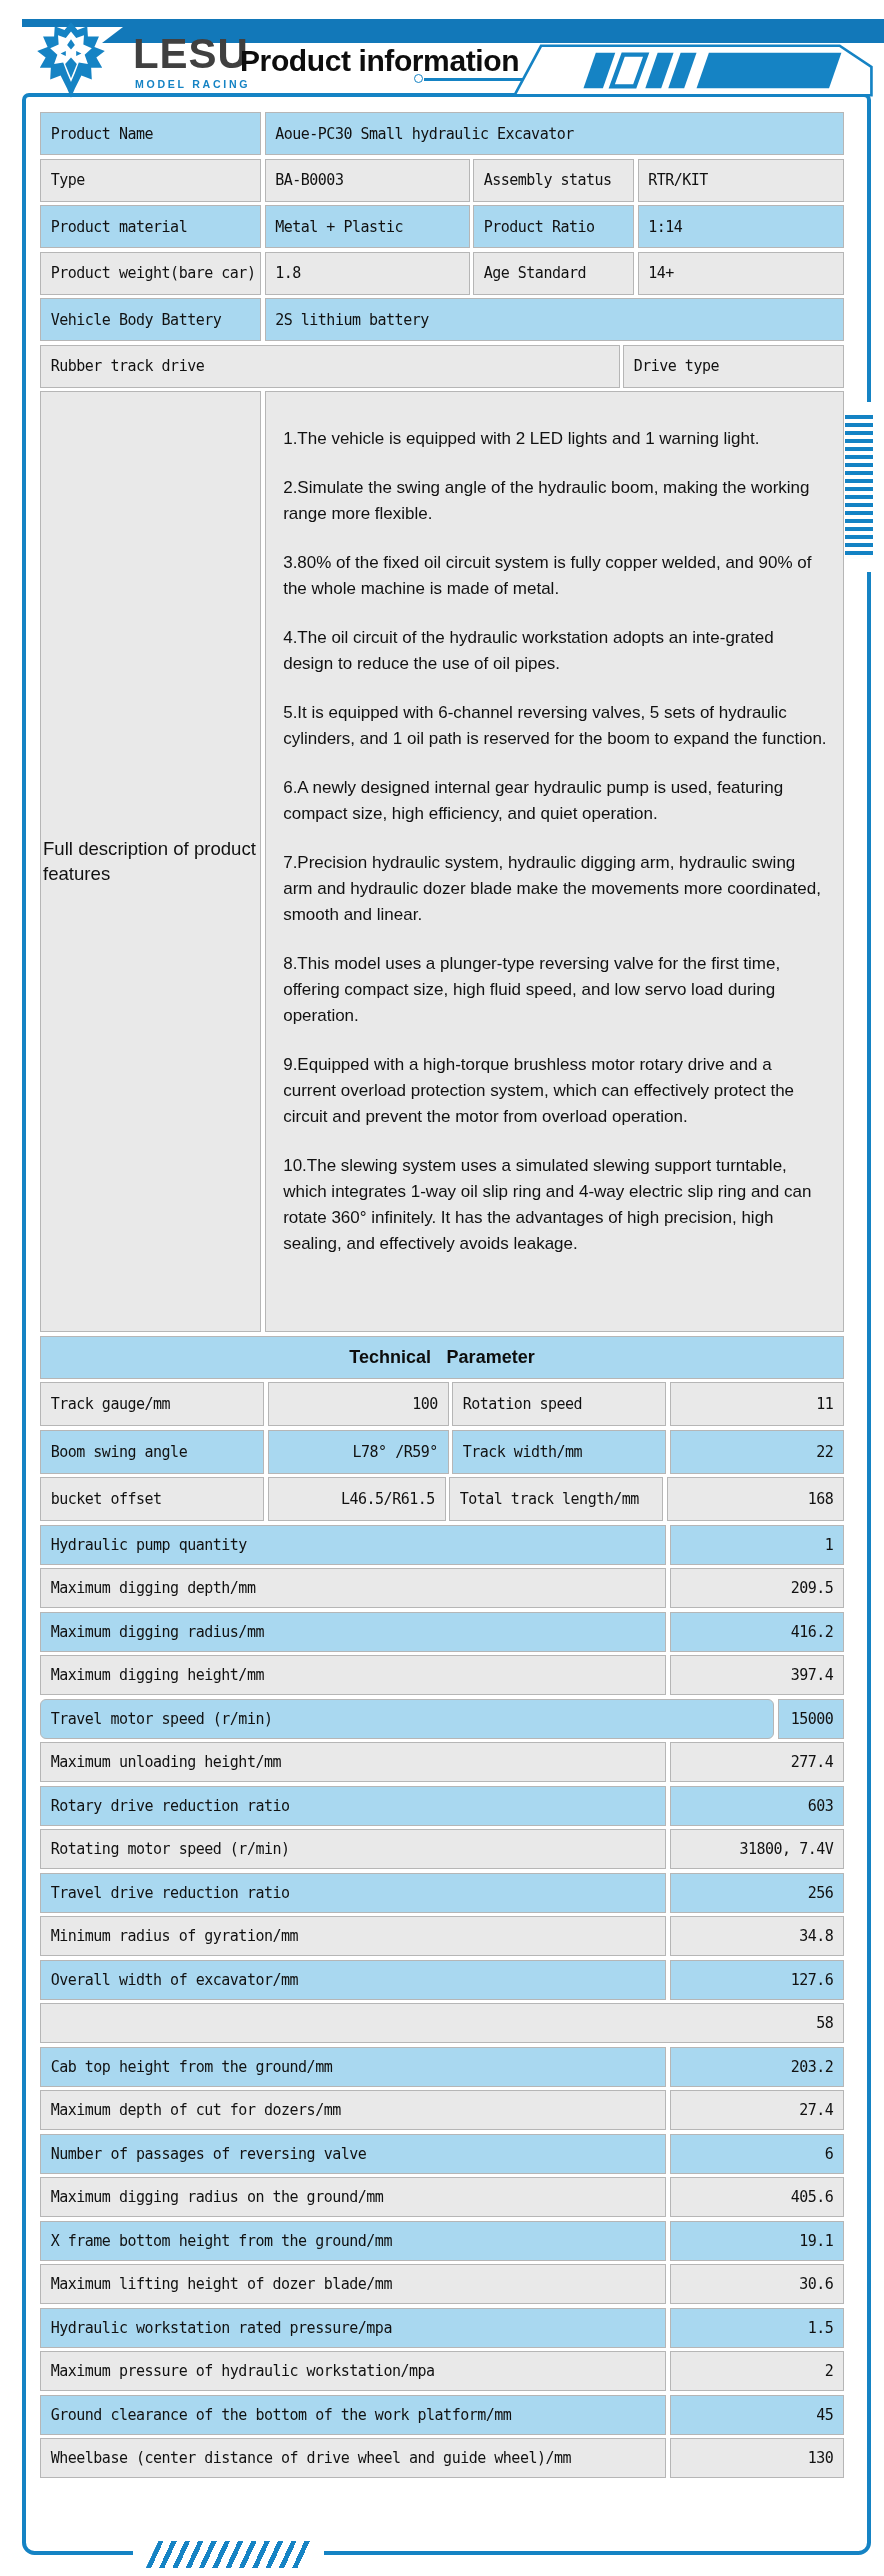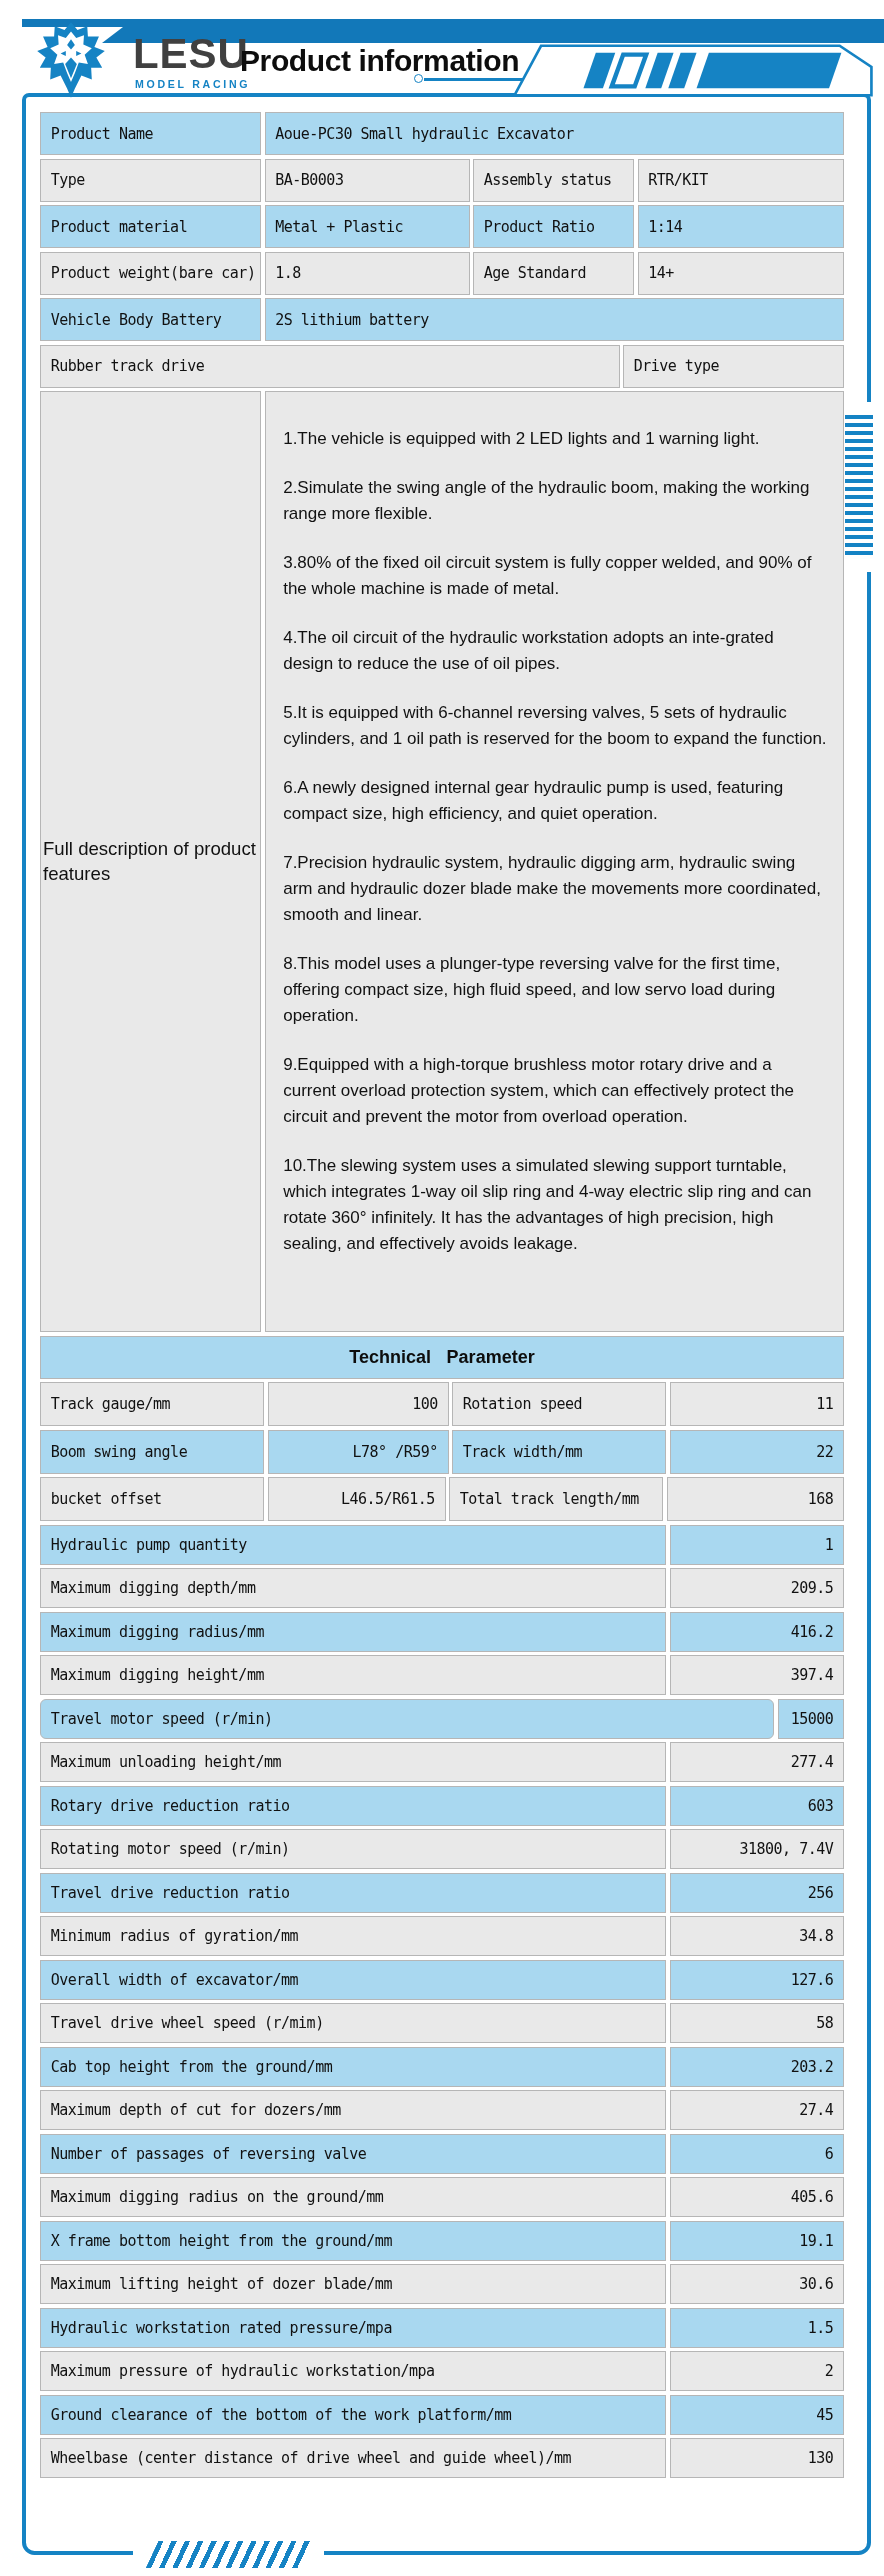--- a/index.html
+++ b/index.html
@@ -206,21 +206,20 @@
         </div>
         <div class="row row-t2">
           <div class="cell gray" style="width: 626px;">Minimum radius of gyration/mm</div>
           <div class="cell gray grow num">34.8</div>
         </div>
         <div class="row row-t2">
           <div class="cell blue" style="width: 626px;">Overall width of excavator/mm</div>
           <div class="cell blue grow num">127.6</div>
         </div>
         <div class="row row-t2">
-          <div class="cell gray" style="width: 626px;">Travel drive wheel speed (r/mim)</div>
           <div class="cell gray grow num">58</div>
         </div>
         <div class="row row-t2">
           <div class="cell blue" style="width: 626px;">Cab top height from the ground/mm</div>
           <div class="cell blue grow num">203.2</div>
         </div>
         <div class="row row-t2">
           <div class="cell gray" style="width: 626px;">Maximum depth of cut for dozers/mm</div>
           <div class="cell gray grow num">27.4</div>
         </div>

